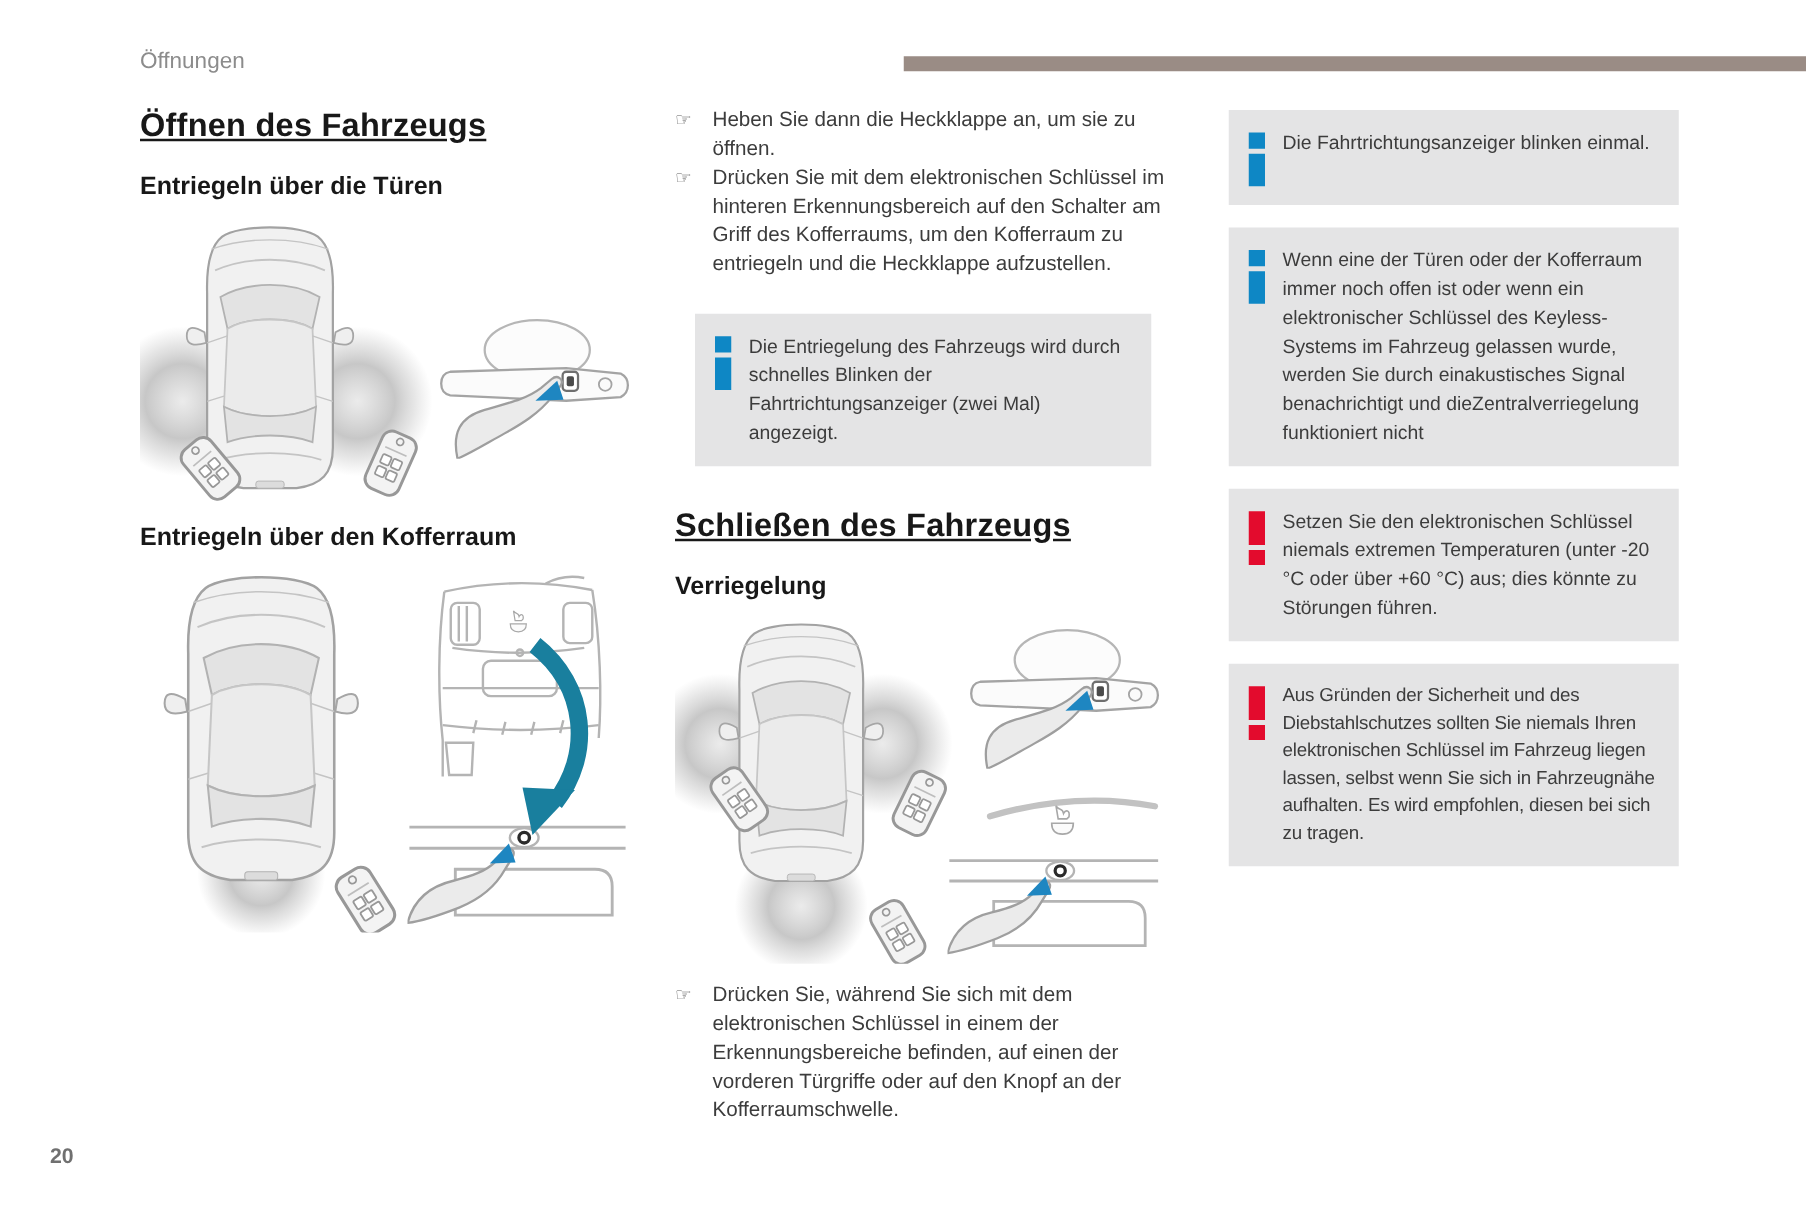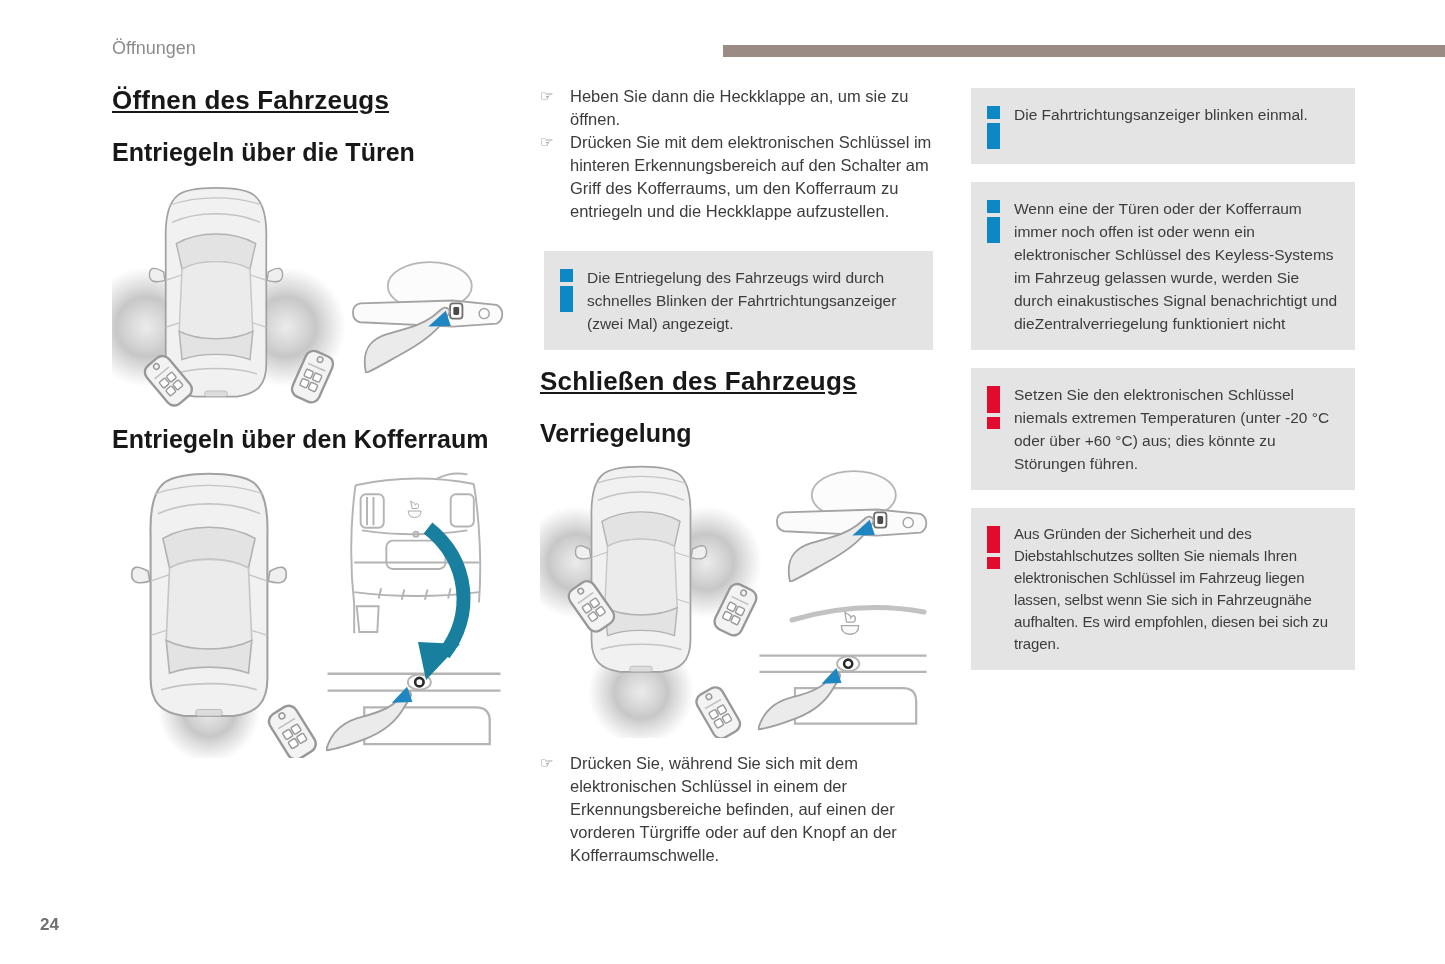--- a/index.html
+++ b/index.html
@@ -10,46 +10,46 @@
   .runhead{position:absolute;left:112px;top:38px;font-size:18px;color:#8c8c8c;}
   .topbar{position:absolute;left:723px;top:45px;width:722px;height:12px;background:#9a8c85;}
 
   
   .col{position:absolute;top:85px;}
   #col1{left:112px;width:396px;}
   #col2{left:540px;width:397px;}
   #col3{left:967px;width:392px;top:88px;}
 
   h1.title{font-size:26px;font-weight:700;color:#181818;margin:0 0 22px;letter-spacing:.2px;text-decoration:underline;}
-  h2.sub{font-size:25px;font-weight:700;color:#181818;margin:0 0 12px;}
+  h2.sub{font-size:20px;font-weight:700;color:#181818;margin:0 0 12px;}
 
   
   .steps{margin:0 0 0;}
   .step{display:flex;}
   .step .glyph{flex:0 0 30px;color:#5f5f5f;font-family:"DejaVu Sans",sans-serif;
                font-size:15px;line-height:23px;}
   .step .glyph::before{content:"☞";}
   .step p{margin:0;flex:1;font-size:16.5px;line-height:23px;color:#3c3c3c;}
 
   
-  .note{display:flex;gap:14px;background:#e4e4e5;padding:15px 16px;margin:0 4px 18px;}
+  .note{display:flex;gap:14px;background:#e4e4e5;padding:15px 16px;margin:0 16px 18px;}
   .note p{margin:0;flex:1;font-size:15.5px;line-height:23px;color:#3c3c3c;}
   .note.condensed p{font-size:15px;line-height:22px;letter-spacing:-0.15px;}
   .note-icon{flex:0 0 13px;display:flex;flex-direction:column;align-items:flex-start;padding-top:3px;}
   .note-icon .seg1,.note-icon .seg2{display:block;width:13px;background:currentColor;}
   .info-icon{color:#0e87c5;}
   .warning-icon{color:#e30b2d;}
   .info-icon .seg1{height:13px;}
   .info-icon .seg2{height:26px;margin-top:4px;}
   .warning-icon .seg1{height:27px;}
   .warning-icon .seg2{height:12px;margin-top:4px;}
 
   .illus{display:block;margin:4px 0 14px;}
   #col2 .note{margin-top:28px;margin-bottom:0;}
-  #col2 h1.title{margin-top:16px;}
+  #col2 h1.title{margin-top:32px;}
   .pagenum{position:absolute;left:40px;top:915px;font-size:17px;font-weight:700;color:#707070;}
 </style>
 </head>
 <body>
 
 <svg width="0" height="0" style="position:absolute" aria-hidden="true">
   <defs>
     <radialGradient id="haloG">
       <stop offset="0" stop-color="#c6c6c6" stop-opacity="0.35"></stop>
       <stop offset="0.5" stop-color="#b9b9b9" stop-opacity="0.8"></stop>
@@ -254,14 +254,14 @@
 
     <div class="note condensed">
       <span class="note-icon warning-icon">
           <span class="seg1"></span>
           <span class="seg2"></span>
         </span>
       <p>Aus Gründen der Sicherheit und des Diebstahlschutzes sollten Sie niemals Ihren elektronischen Schlüssel im Fahrzeug liegen lassen, selbst wenn Sie sich in Fahrzeugnähe aufhalten. Es wird empfohlen, diesen bei sich zu tragen.</p>
     </div>
   </div>
 
-  <div class="pagenum">24</div>
+  <div class="pagenum">20</div>
 </div>
 
 </body></html>

